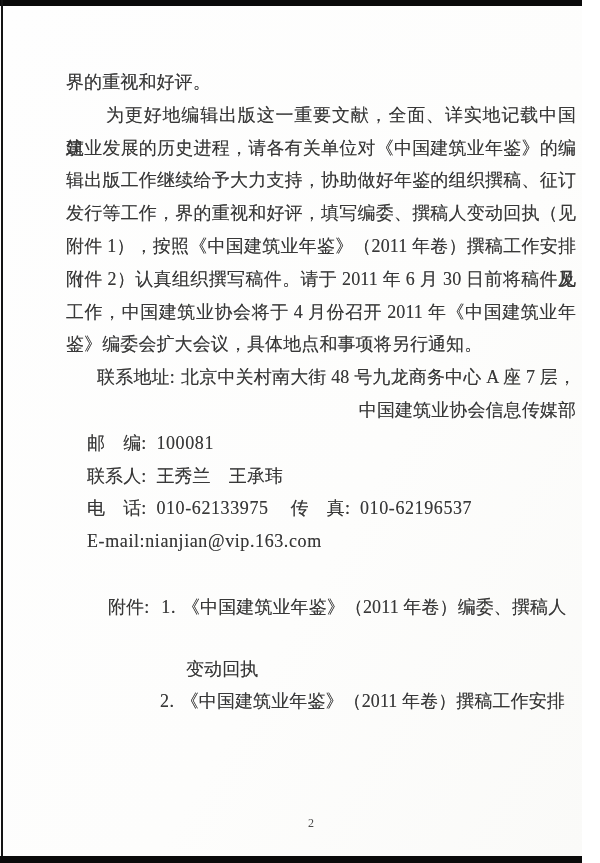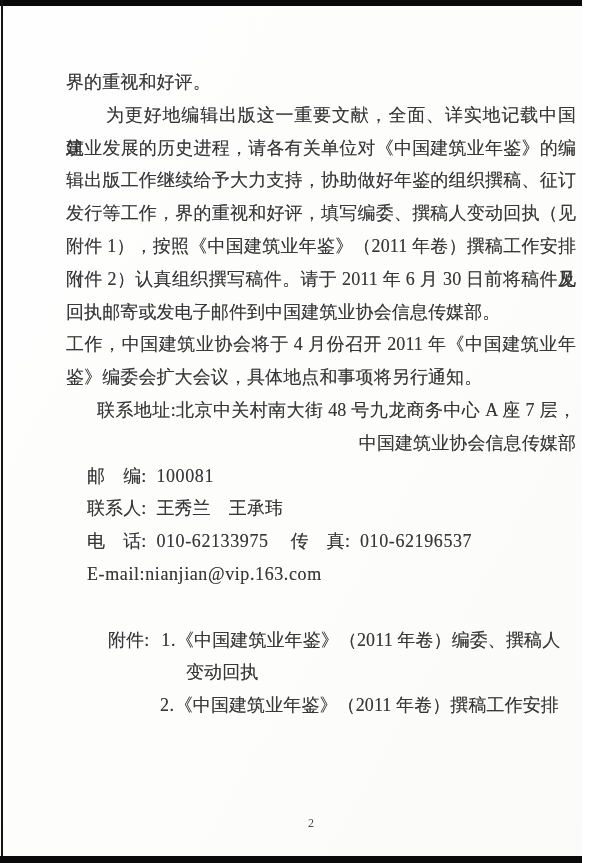--- a/index.html
+++ b/index.html
@@ -37,23 +37,23 @@
   .just {
     white-space: normal;
     text-align: justify;
     text-align-last: justify;
   }
   .ind { text-indent: 40px; }
   .pl21  { padding-left: 21px; }
   .pl31  { padding-left: 31px; box-sizing: border-box; }
   .pl42  { padding-left: 42px; }
   .pl94  { padding-left: 94px; }
-  .pl120 { padding-left: 120px; }
+  .pl120 { padding-left: 120px; margin-top: 29px; }
   .pl129 { padding-left: 129px; text-align: right; }
-  .gap6  { }
+  .gap6  { margin-left: 6px; }
   .gap8  { margin-left: 0; }
   .gap10 { margin-left: 10px; }
   .gap12 { margin-left: 12px; }
   .gap22 { margin-left: 22px; }
   .latin { letter-spacing: 0.6px; }
 
   .pagenum {
     position: absolute;
     left: 308px;
     top: 816px;
@@ -74,21 +74,20 @@
 
   <div class="content">
 
     <p class="line">界的重视和好评。</p>
     <p class="line just ind">为更好地编辑出版这一重要文献，全面、详实地记载中国建</p>
     <p class="line just">筑业发展的历史进程，请各有关单位对《中国建筑业年鉴》的编</p>
     <p class="line just">辑出版工作继续给予大力支持，协助做好年鉴的组织撰稿、征订</p>
     <p class="line just">发行等工作，界的重视和好评，填写编委、撰稿人变动回执（见</p>
     <p class="line just">附件 1），按照《中国建筑业年鉴》（2011 年卷）撰稿工作安排（见</p>
     <p class="line just">附件 2）认真组织撰写稿件。请于 2011 年 6 月 30 日前将稿件及</p>
-    <p class="line">回执邮寄或发电子邮件到中国建筑业协会信息传媒部。</p>
     <p class="line just">工作，中国建筑业协会将于 4 月份召开 2011 年《中国建筑业年</p>
     <p class="line">鉴》编委会扩大会议，具体地点和事项将另行通知。</p>
 
     <p class="line just pl31">
       <span>联系地址:</span><span class="gap6">北京中关村南大街 48 号九龙商务中心 A 座 7 层，</span>
     </p>
     <p class="line pl129">中国建筑业协会信息传媒部</p>
 
     <p class="line pl21">
       <span>邮　编:</span><span class="gap10 latin">100081</span>

